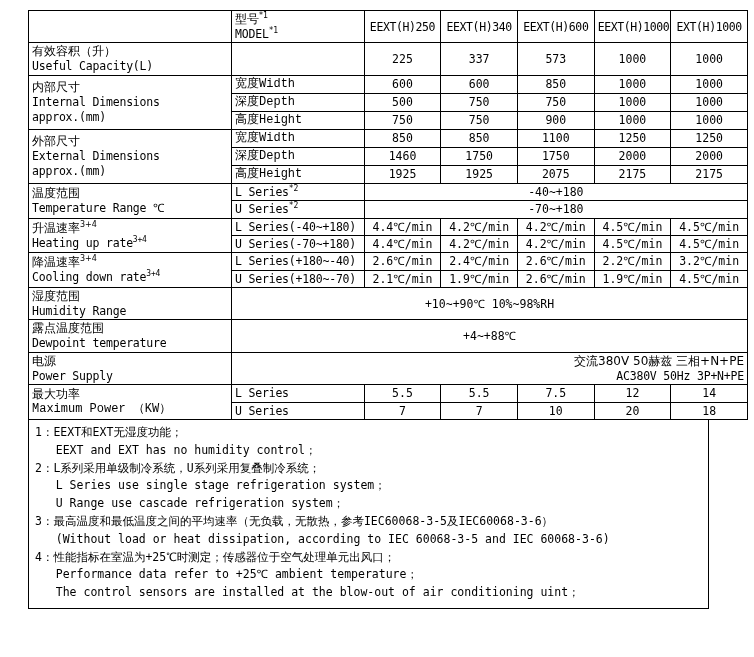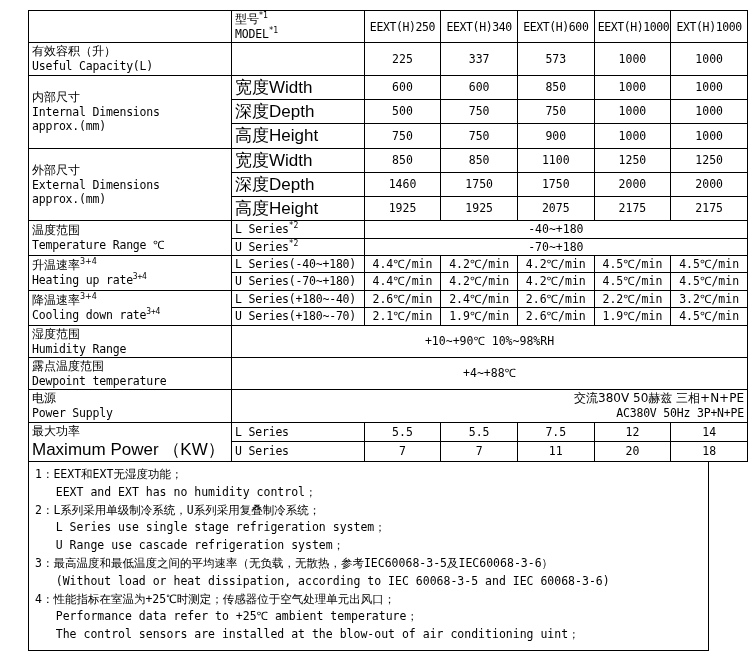--- a/index.html
+++ b/index.html
@@ -46,22 +46,22 @@
   .cn {
     font-family: "DejaVu Sans", sans-serif;
     font-size: 12px;
   }
   .en {
     font-family: "DejaVu Sans Mono", "Liberation Mono", monospace;
     font-size: 11.5px;
     letter-spacing: -0.2px;
   }
   .mixed {
-    font-family: Liberation Sans, sans-serif;
-    font-size: 17px;
+    font-family: Liberation Mono, monospace;
+    font-size: 12px;
   }
   .val {
     font-family: "DejaVu Sans Mono", "Liberation Mono", monospace;
     font-size: 11.5px;
     text-align: center;
   }
   .hdr-num {
     font-family: "DejaVu Sans Mono", "Liberation Mono", monospace;
     font-size: 11.5px;
     text-align: center;
@@ -286,21 +286,21 @@
         <td class="val">5.5</td>
         <td class="val">5.5</td>
         <td class="val">7.5</td>
         <td class="val">12</td>
         <td class="val">14</td>
       </tr>
       <tr>
         <td class="en">U Series</td>
         <td class="val">7</td>
         <td class="val">7</td>
-        <td class="val">11</td>
+        <td class="val">10</td>
         <td class="val">20</td>
         <td class="val">18</td>
       </tr>
 
     </tbody>
   </table>
 
   <div class="notes">
     <div>1：EEXT和EXT无湿度功能；</div>
     <div>   EEXT and EXT has no humidity control；</div>

